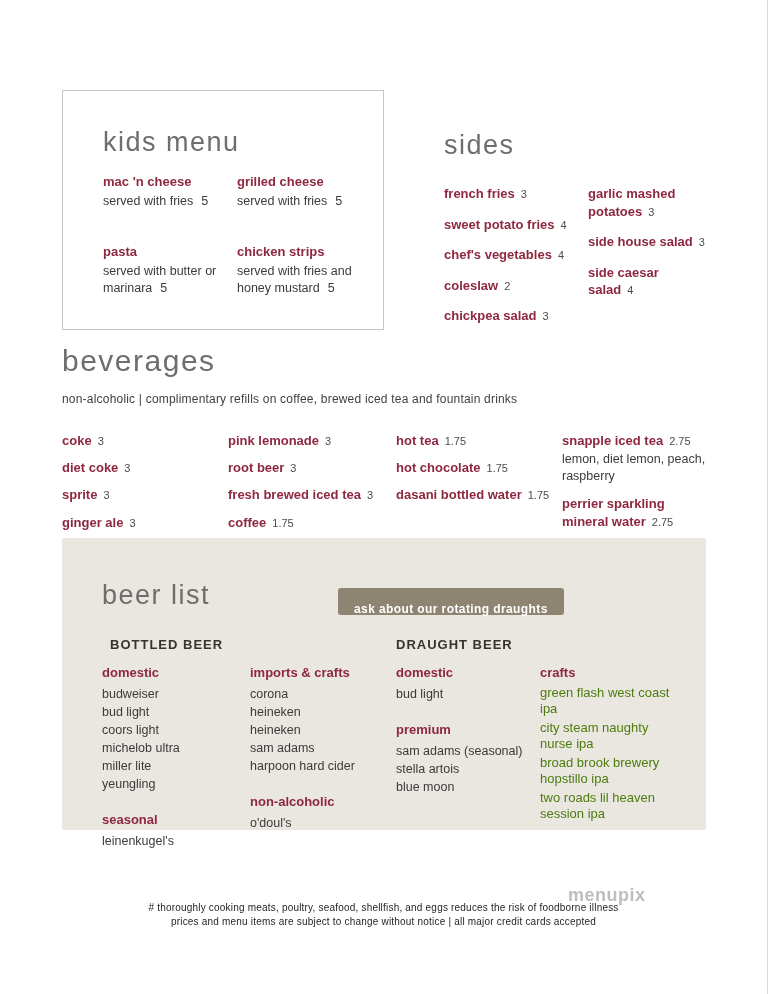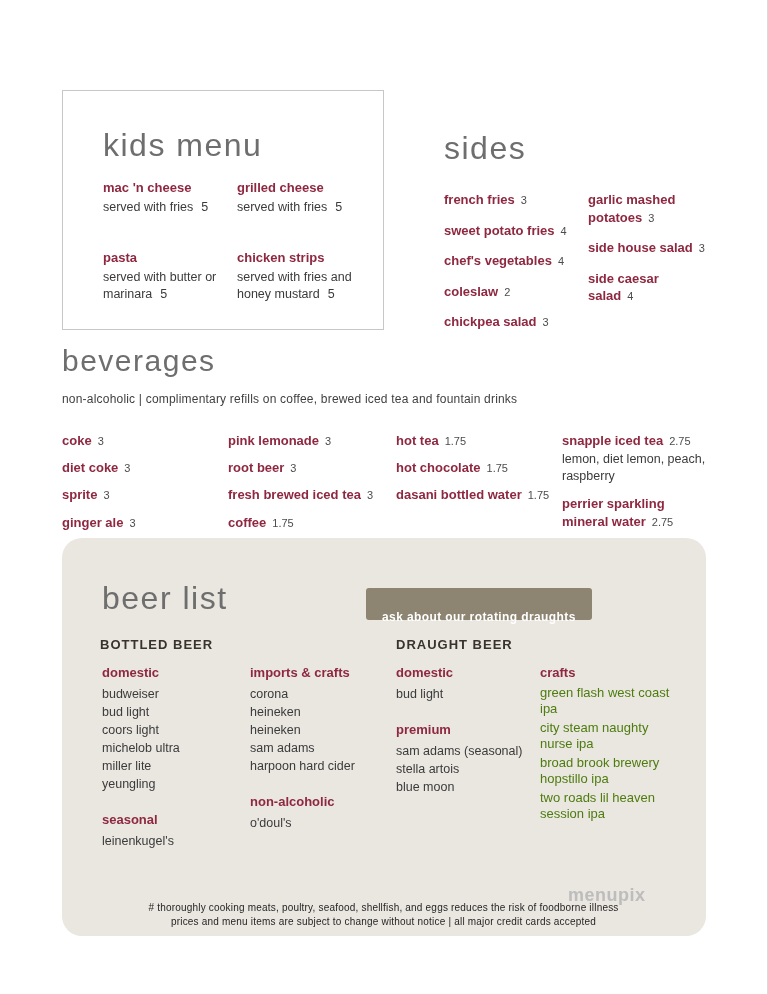--- a/index.html
+++ b/index.html
@@ -6,21 +6,21 @@
   html,body { background:#ffffff; }
   .page {
     position:relative;
     width:768px; height:994px;
     background:#ffffff;
     font-family:"Liberation Sans", sans-serif;
     overflow:hidden;
     border-right:1px solid #d9d9d9;
   }
   .section-title {
-    font-size:32px; font-weight:400; color:#6e6e6e;
+    font-size:27px; font-weight:400; color:#6e6e6e;
     letter-spacing:1.5px;
   }
   .maroon { color:#8e2840; font-weight:bold; }
 
   
   .kids-box {
     position:absolute; left:62px; top:90px;
     width:322px; height:240px;
     border:1px solid #c7c7c7;
     padding:36px 0 0 40px;
@@ -55,31 +55,30 @@
   .bev-col1 { width:166px; }
   .bev-col2 { width:168px; }
   .bev-col3 { width:166px; }
   .bev-col4 { width:146px; }
   .bev-item { font-size:13px; margin-bottom:9px; line-height:1.4; }
   .bev-desc { font-size:12.5px; color:#3b3b3b; line-height:1.35; font-weight:normal; margin:1px 0 10px; }
 
   
   .beer-box {
     position:absolute; left:62px; top:538px;
-    width:644px; height:398px;
-    background:#eae6e0; border-radius:20px;
+    width:644px; height:292px;
+    background:#eae6e0; border-radius:3px;
   }
   .beer-title { position:absolute; left:40px; top:42px; }
   .beer-badge {
     position:absolute; left:276px; top:50px;
     background:#8d8472; color:#ffffff;
     font-size:12px; font-weight:bold; letter-spacing:0.4px;
-    padding:16px 16px; height:27px; line-height:27px;
+    padding:8px 16px; height:27px; line-height:27px;
     border-radius:3px;
-    margin-left:28px;
   }
   .beer-header {
     position:absolute; top:99px;
     font-size:13px; font-weight:bold; color:#38342d;
     letter-spacing:1px;
   }
   .beer-col { position:absolute; top:127px; }
   .sub-label { font-size:13px; margin-bottom:5px; }
   .group-gap { margin-top:19px; }
   .beer-item { font-size:12.5px; color:#3b3b3b; line-height:18px; }
@@ -169,21 +168,21 @@
         </div>
         <div class="bev-item"><span class="maroon">perrier sparkling mineral water</span><span class="price">2.75</span></div>
       </div>
     </div>
   </section>
 
   <section class="beer-box">
     <h2 class="section-title beer-title">beer list</h2>
     <div class="beer-badge">ask about our rotating draughts</div>
 
-    <div class="beer-header" style="left:38px;">BOTTLED BEER</div>
+    <div class="beer-header" style="left:48px;">BOTTLED BEER</div>
     <div class="beer-header" style="left:334px;">DRAUGHT BEER</div>
 
     <div class="beer-col" style="left:40px; width:140px;">
       <div class="sub-label maroon">domestic</div>
       <div class="beer-item">budweiser</div>
       <div class="beer-item">bud light</div>
       <div class="beer-item">coors light</div>
       <div class="beer-item">michelob ultra</div>
       <div class="beer-item">miller lite</div>
       <div class="beer-item">yeungling</div>

